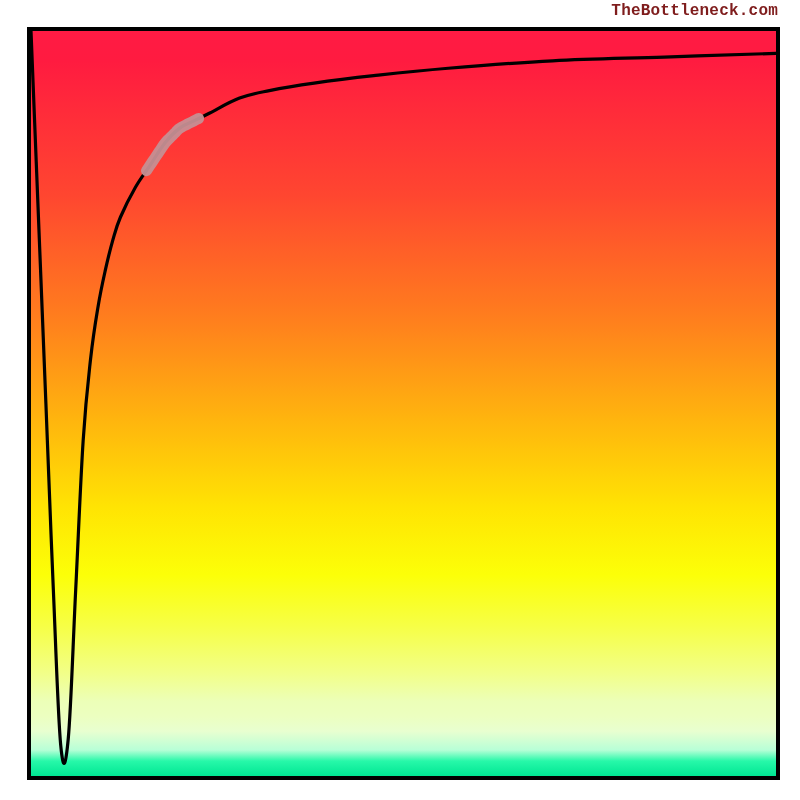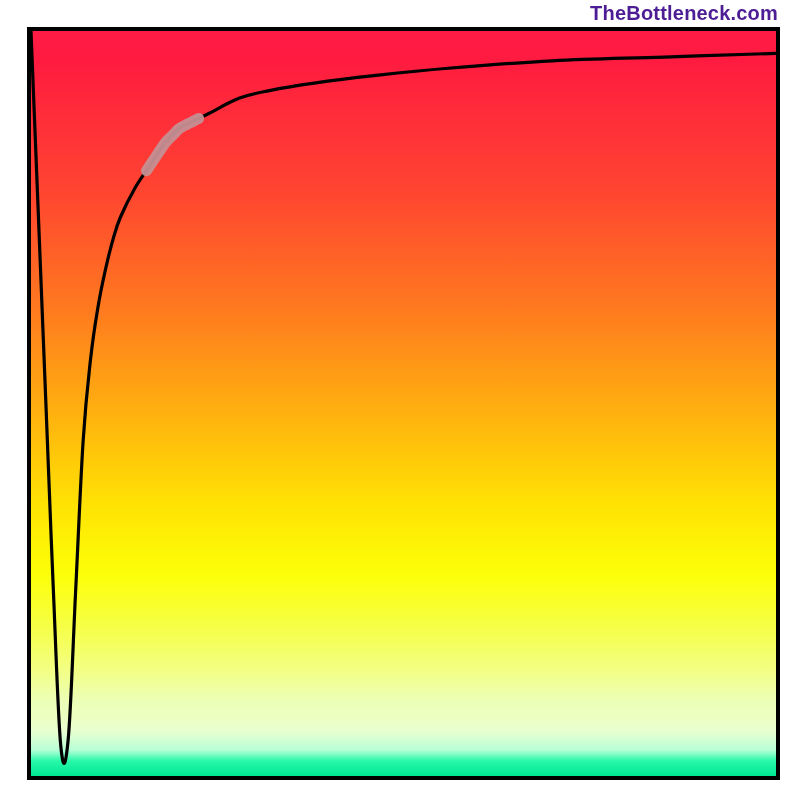--- a/index.html
+++ b/index.html
@@ -48,24 +48,24 @@
     position: absolute;
     inset: 0;
     width: 745px;
     height: 745px;
     display: block;
   }
   .watermark {
     position: absolute;
     top: 2px;
     right: 22px;
-    font-family: Liberation Sans, sans-serif;
-    font-size: 20px;
+    font-family: Liberation Mono, monospace;
+    font-size: 16px;
     font-weight: 600;
-    color: #4c1d95;
+    color: #7f1d1d;
     letter-spacing: 0.2px;
   }
 </style>
 </head>
 <body>
 
 <div class="stage">
 
   <div class="watermark">TheBottleneck.com</div>
 

